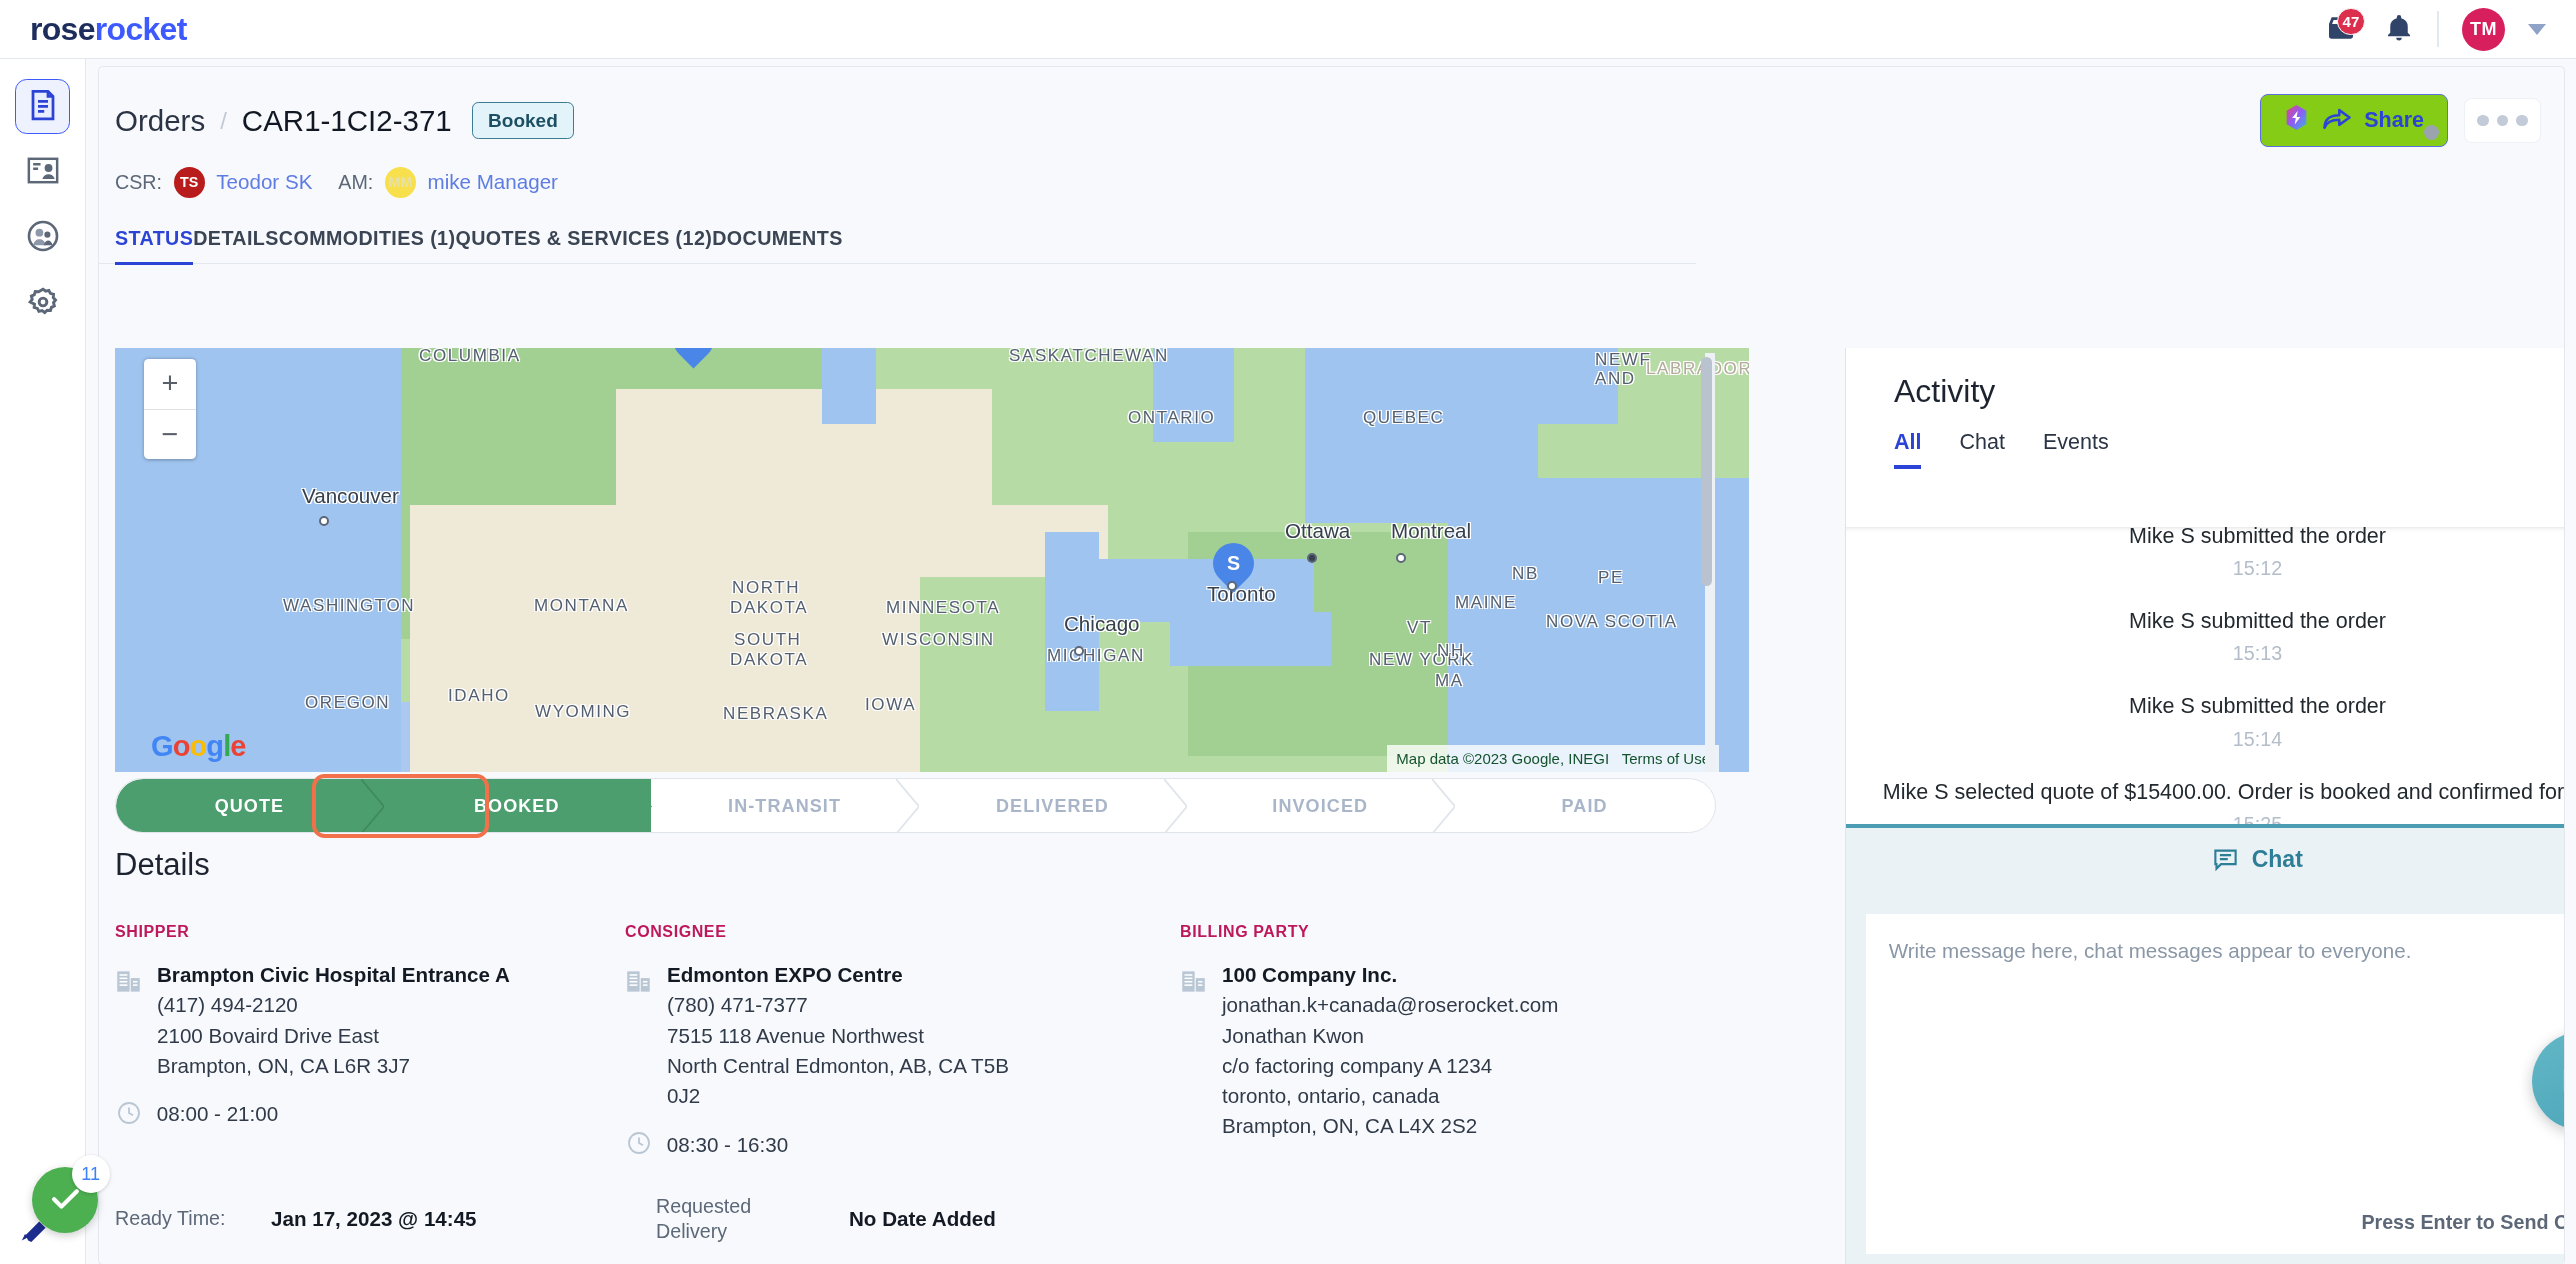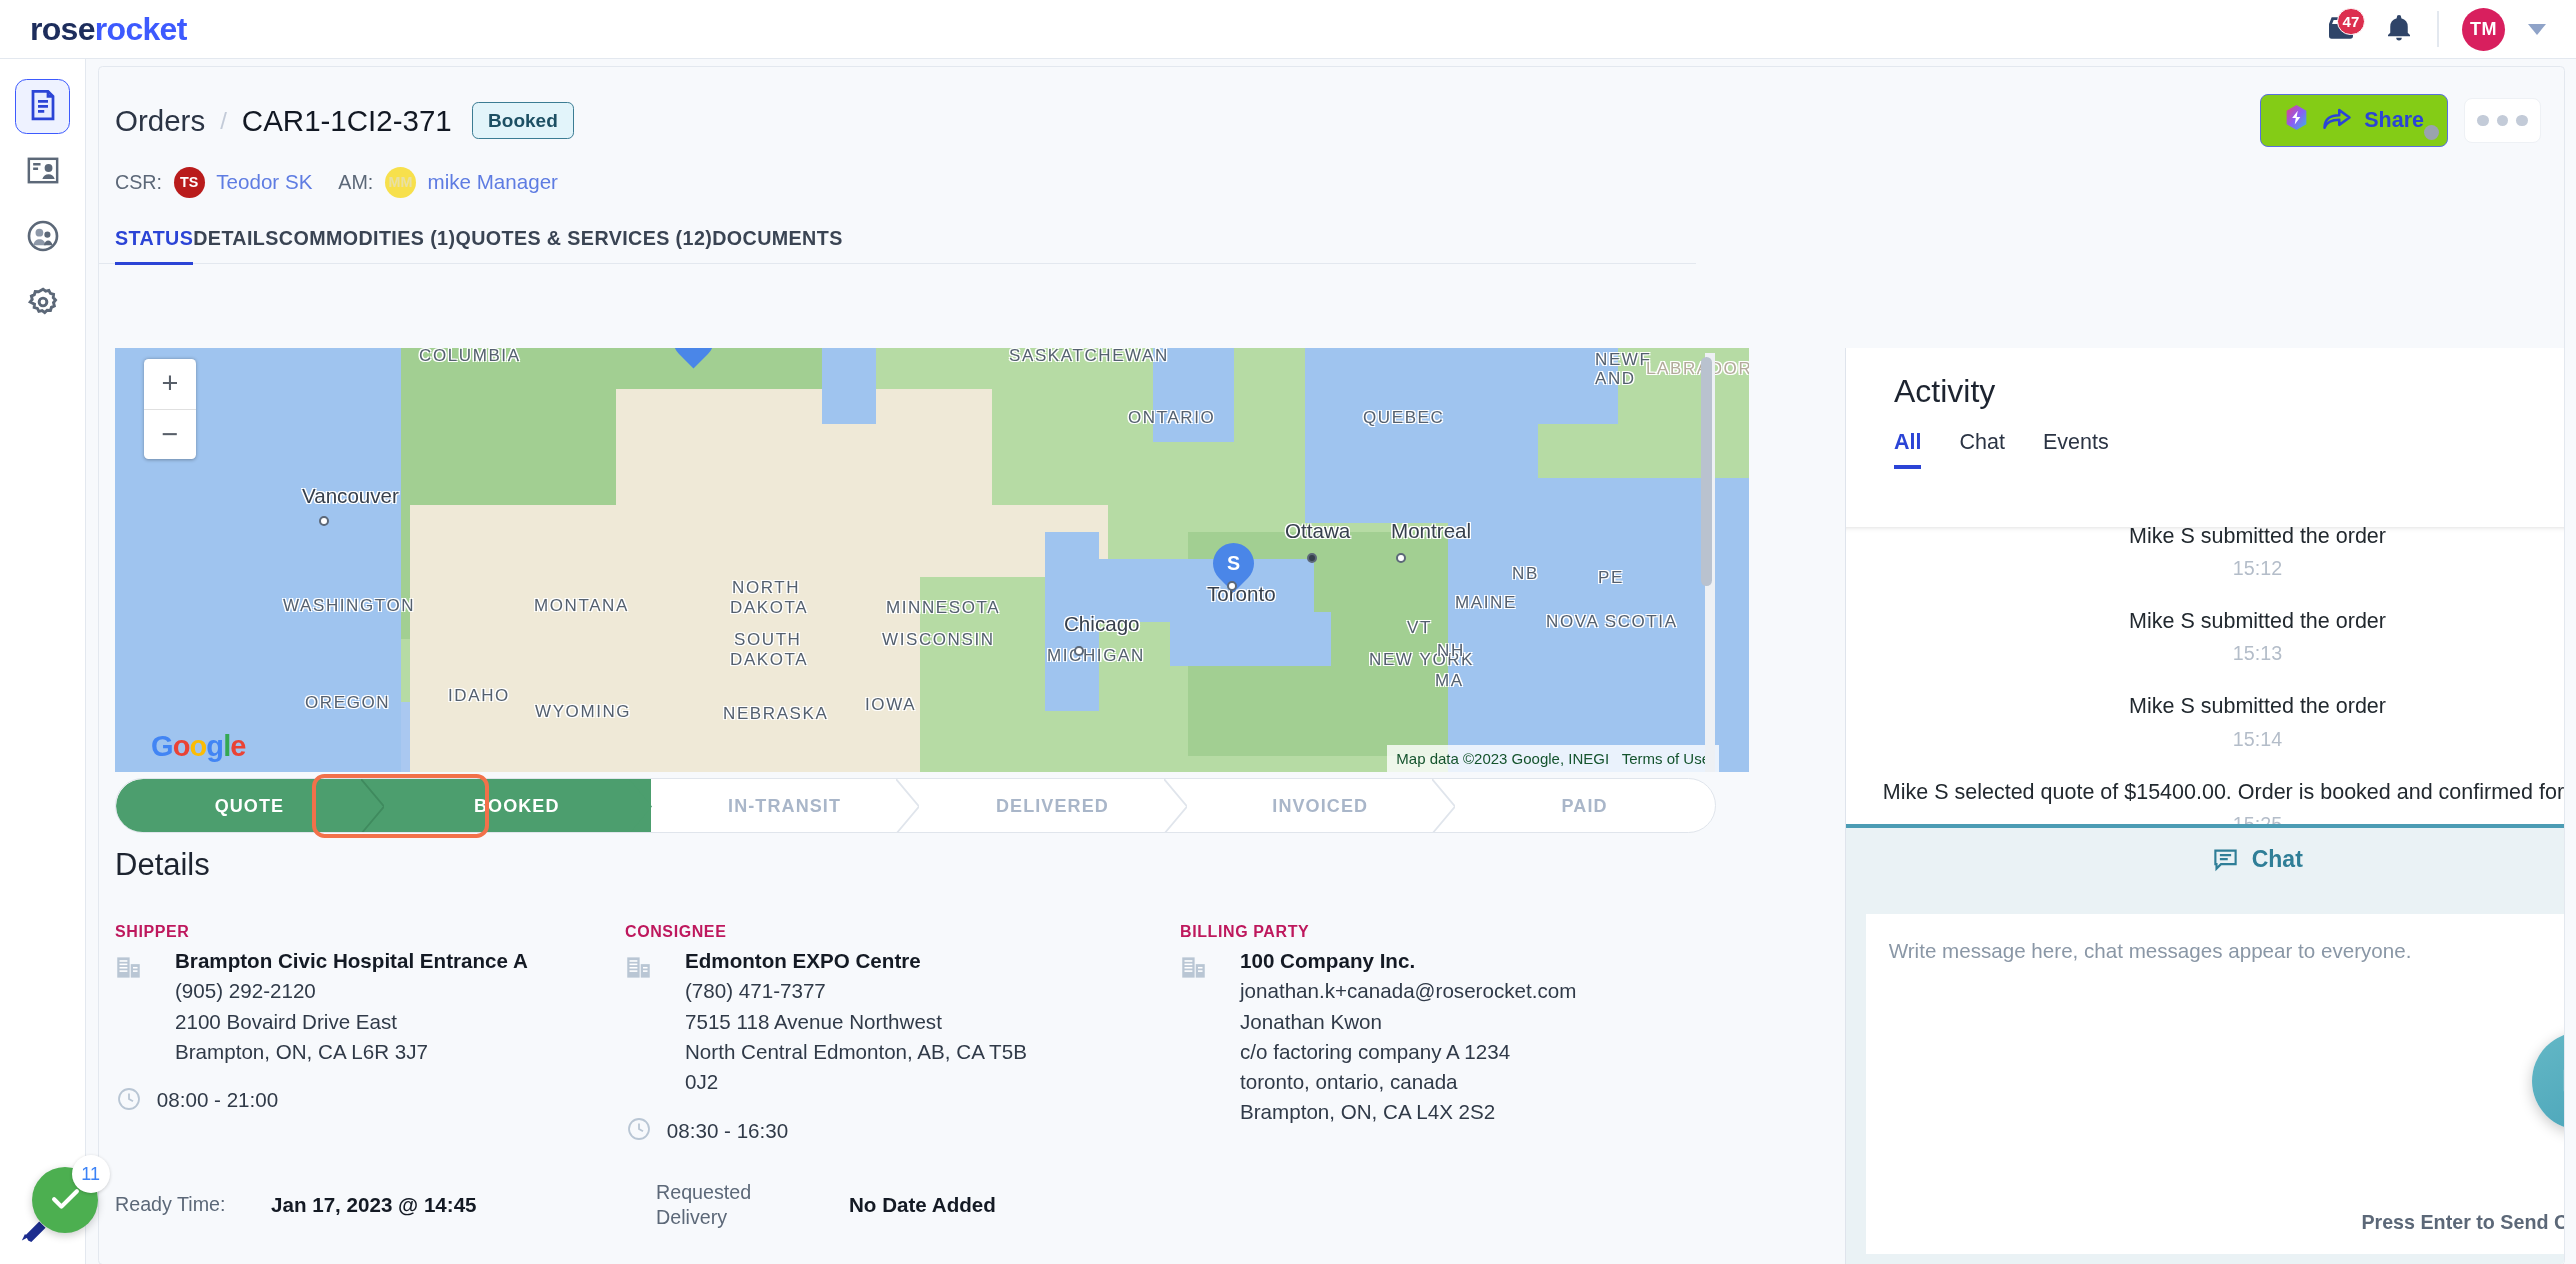--- a/index.html
+++ b/index.html
@@ -152,21 +152,21 @@
   }
 
   
   .details-area { position:absolute; left:0; top:780px; width:1650px; height:419px; }
   .details-title { font-size:31px; color:#1d2430; padding-left:16px; }
   .cols { display:flex; padding-left:16px; margin-top:40px; }
   .col-shipper { width:510px; }
   .col-consignee { width:555px; }
   .col-billing { width:537px; }
   .col-head { font-size:16px; font-weight:700; color:#be185d; letter-spacing:0.6px; }
-  .party { display:flex; gap:33px; margin-top:8px; }
+  .party { display:flex; gap:15px; margin-top:22px; }
   .bldg-ico { width:27px; flex:0 0 27px; margin-top:5.4px; }
   .party-name { font-size:20.6px; font-weight:700; color:#141a24; }
   .party-line { font-size:20.6px; color:#303a48; margin-top:6.3px; }
   .hours { display:flex; align-items:center; gap:16px; margin-top:23px; margin-left:1.8px; }
   .hours-txt { font-size:20.6px; color:#303a48; }
   .ready-row { display:flex; align-items:center; padding-left:16px; margin-top:36px; gap:0; }
   .ready-lbl { font-size:19.7px; color:#5c6878; width:156px; }
   .ready-val { font-size:20.6px; font-weight:700; color:#141a24; width:385px; }
   .req-lbl { font-size:19.7px; color:#5c6878; width:107px; line-height:1.25; }
   .req-val { font-size:20.6px; font-weight:700; color:#141a24; margin-left:86px; }
@@ -490,21 +490,21 @@
                     <rect x="4" y="8.5" width="7" height="1.4"></rect>
                     <rect x="4" y="11.5" width="7" height="1.4"></rect>
                     <rect x="4" y="14.5" width="7" height="1.4"></rect>
                     <rect x="16" y="11.5" width="4" height="1.4"></rect>
                     <rect x="16" y="14.5" width="4" height="1.4"></rect>
                   </g>
                 </svg>
             </span>
             <div>
               <div class="party-name">Brampton Civic Hospital Entrance A</div>
-              <div class="party-line">(905) 292-2120</div>
+              <div class="party-line">(417) 494-2120</div>
               <div class="party-line">2100 Bovaird Drive East</div>
               <div class="party-line">Brampton, ON, CA L6R 3J7</div>
             </div>
           </div>
           <div class="hours">
             <span>
               <svg width="24" height="24" viewBox="0 0 24 24" fill="none" stroke="#b9c6d4" stroke-width="1.8">
                   <circle cx="12" cy="12" r="10"></circle>
                   <path d="M12 6.5V12l4 2.3"></path>
                 </svg>

